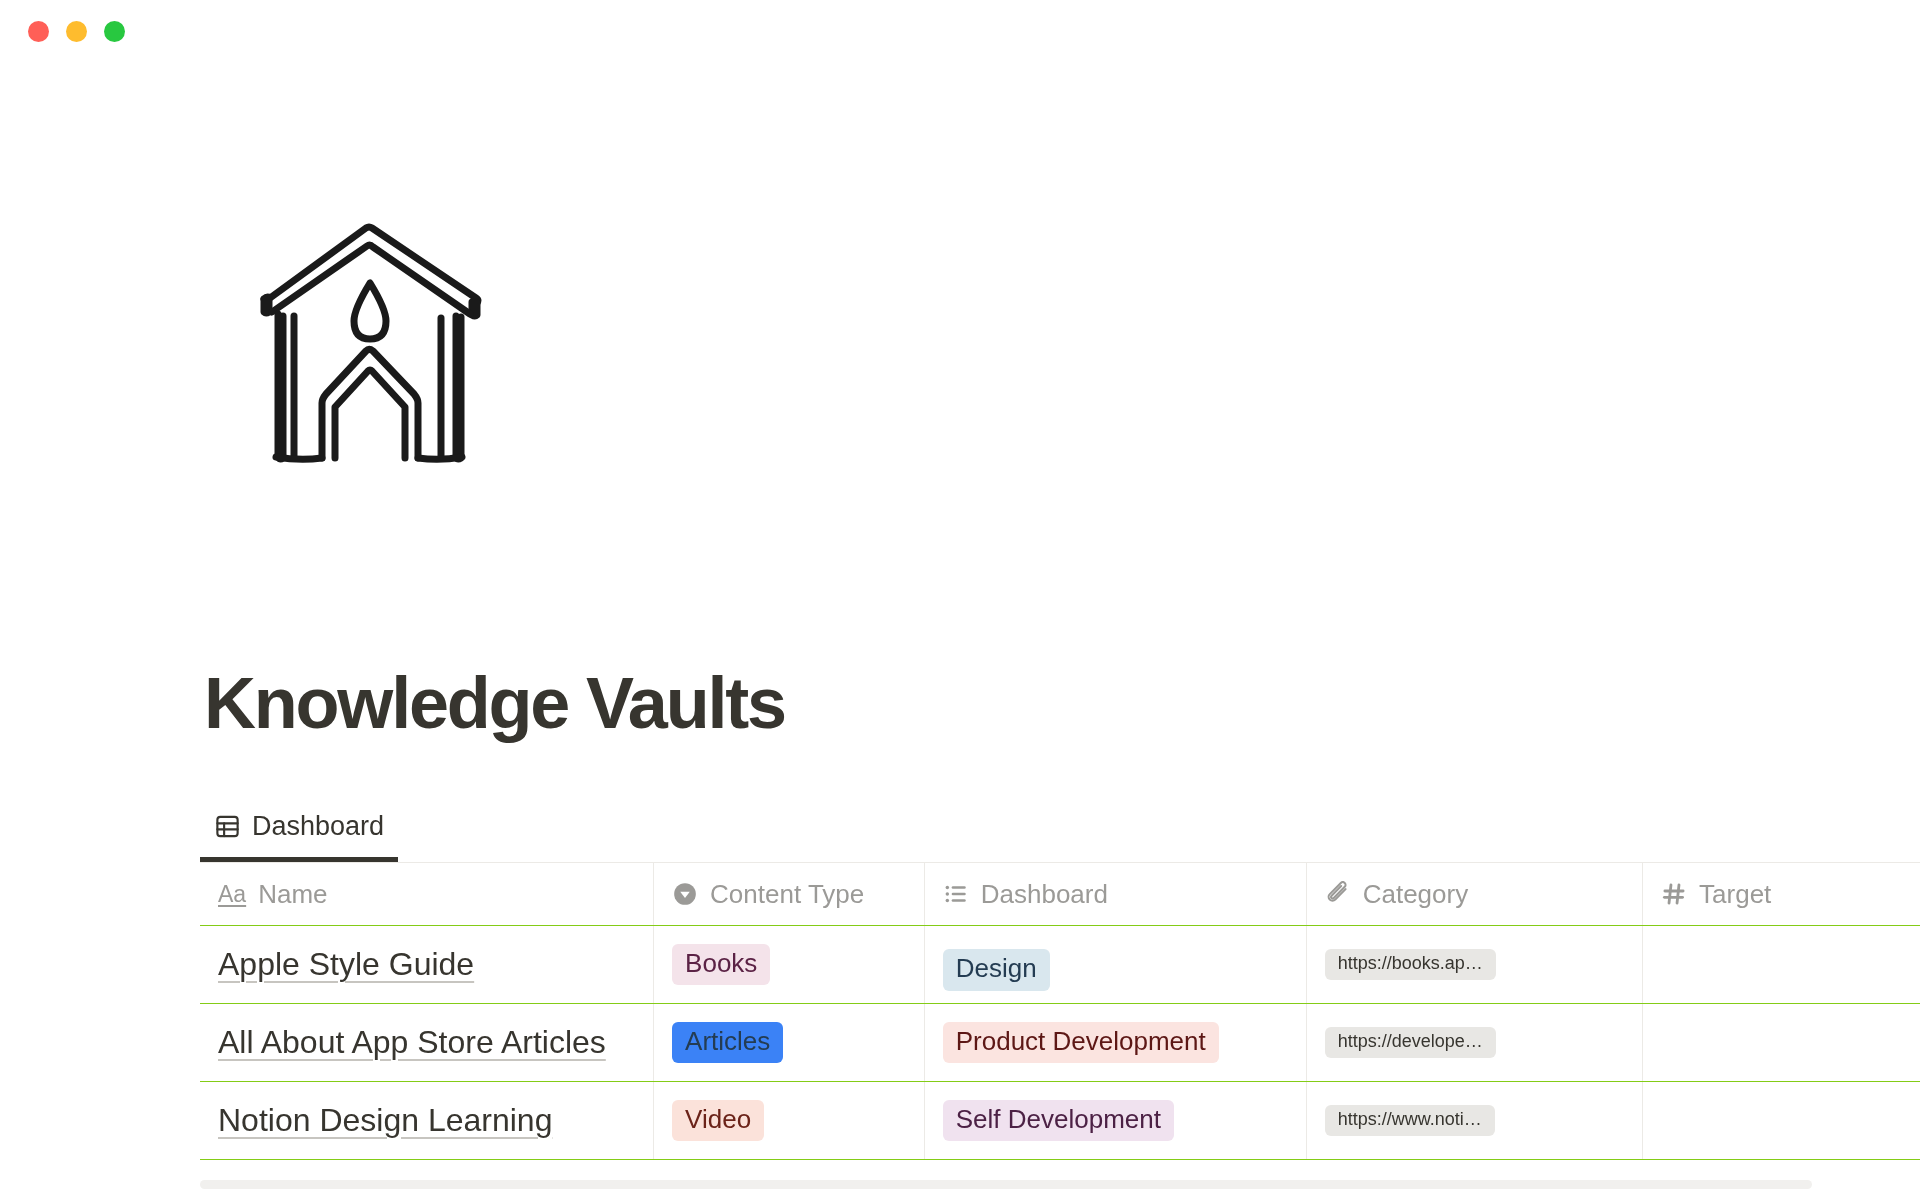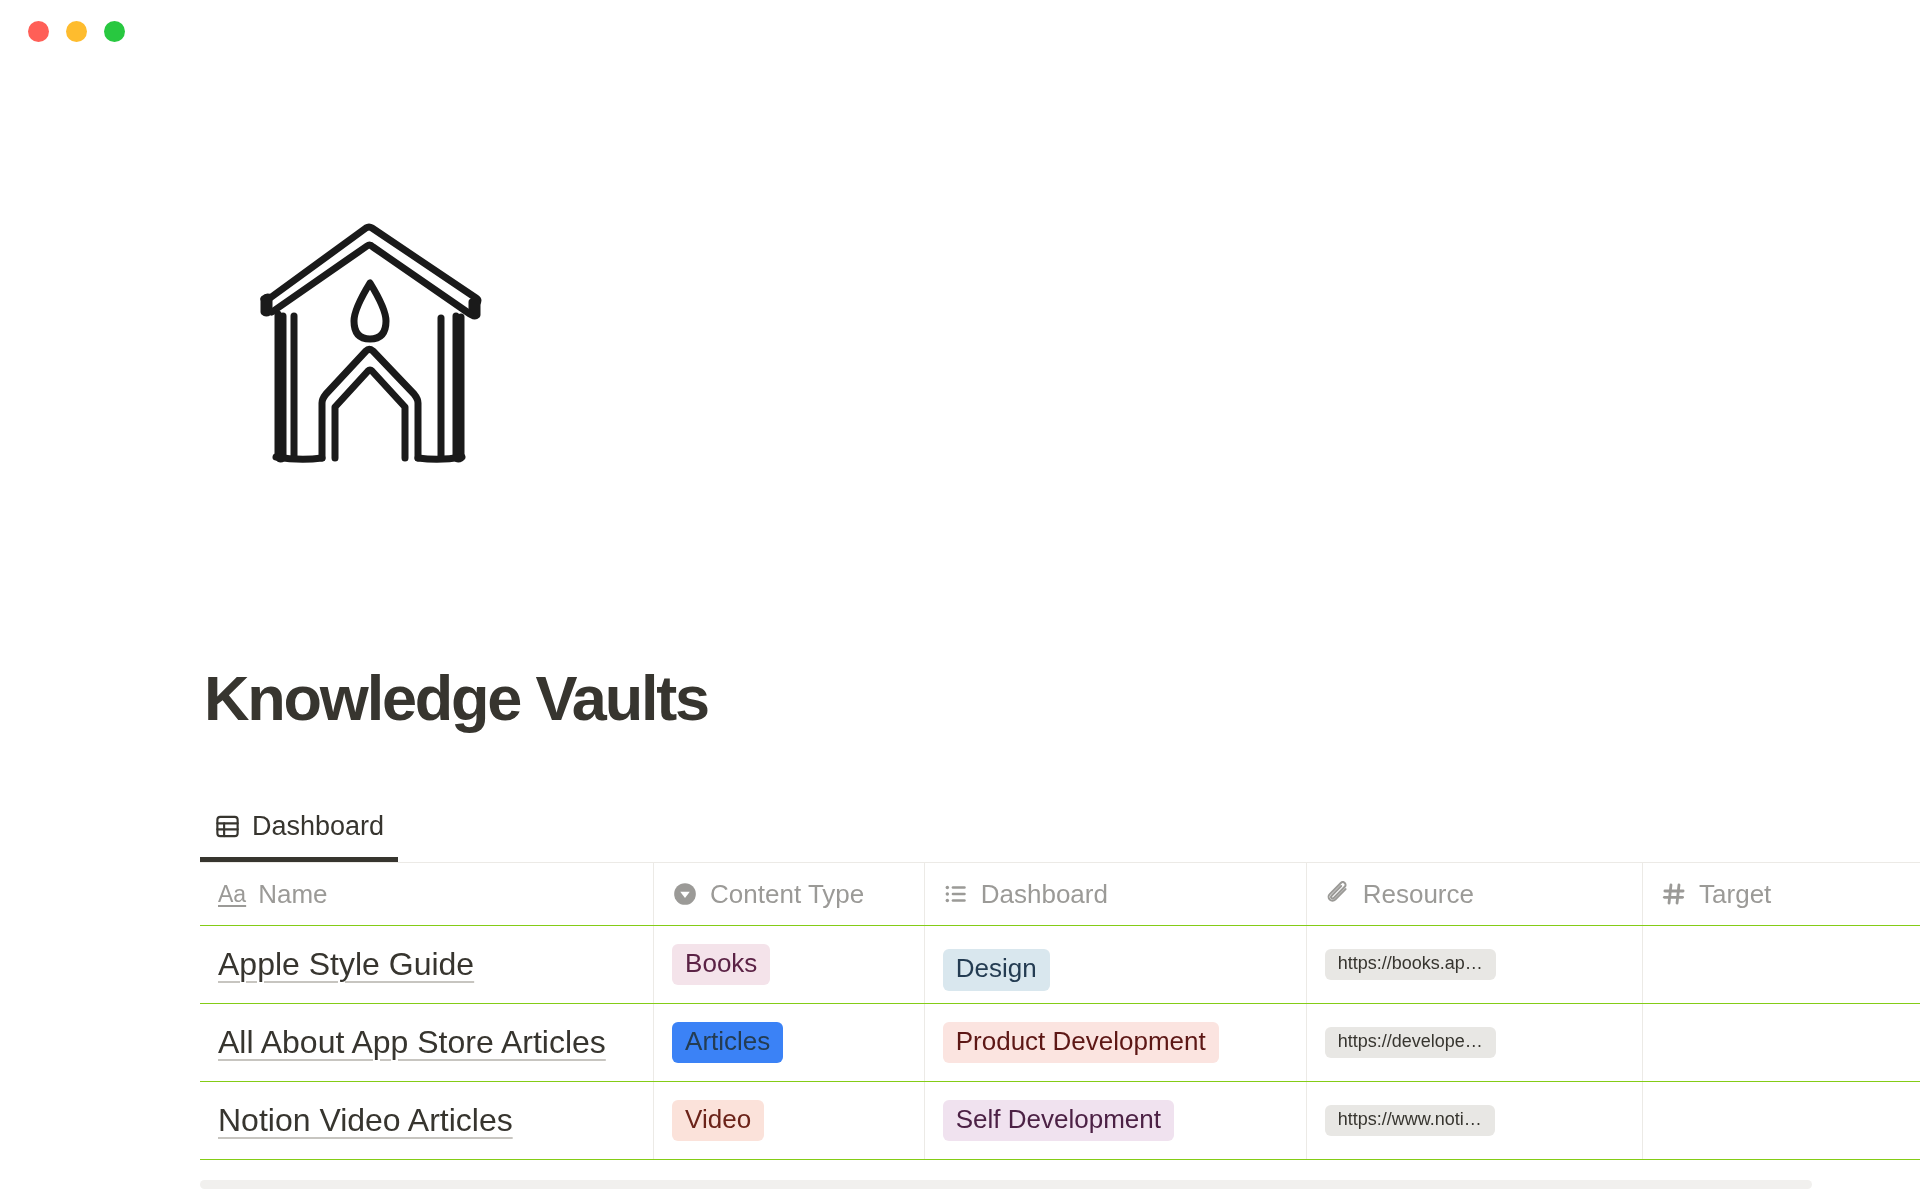--- a/index.html
+++ b/index.html
@@ -29,21 +29,21 @@
   
   #page-icon {
     position: absolute; left: 250px; top: 155px;
     width: 240px; height: 250px;
   }
   #page-icon svg { width: 100%; height: 100%; display: block; }
 
   
   #page-title {
     position: absolute; left: 204px; top: 605px;
-    font-size: 63px;
+    font-size: 72px;
     font-weight: 700;
     letter-spacing: -2.2px;
     color: #37352f;
     line-height: 1;
     white-space: nowrap;
   }
 
   
   #view-tabs {
     position: absolute; left: 200px; top: 732px;
@@ -236,21 +236,21 @@
         </span>
       </div>
 
       <div class="db-cell col-resource">
         <span class="hdr">
           <span>
             <svg width="26" height="26" viewBox="0 0 24 24" fill="none" stroke="#9b9a97" stroke-width="1.9" stroke-linecap="round" stroke-linejoin="round">
               <path d="M19 7.5 L9.5 17.2 a3.6 3.6 0 0 1-5.1-5.1 L14.6 1.8 a2.5 2.5 0 0 1 3.6 3.6 L8.1 15.7 a1.4 1.4 0 0 1-2-2 L14.9 4.7"></path>
             </svg>
           </span>
-          <span>Resource</span>
+          <span>Category</span>
         </span>
       </div>
 
       <div class="db-cell col-target">
         <span class="hdr">
           <span>
             <svg width="26" height="26" viewBox="0 0 24 24" fill="none" stroke="#9b9a97" stroke-width="2.6" stroke-linecap="round">
               <line x1="9.2" y1="3.5" x2="7.4" y2="20.5"></line>
               <line x1="16.6" y1="3.5" x2="14.8" y2="20.5"></line>
               <line x1="3.6" y1="9.2" x2="20.4" y2="9.2"></line>
@@ -295,21 +295,21 @@
         <div class="db-cell col-resource">
           <span class="url-pill">https://develope…</span>
         </div>
         <div class="db-cell col-target">
           <span></span>
         </div>
       </div>
 
       <div class="db-row">
         <div class="db-cell col-name">
-          <span class="name-link">Notion Video Articles</span>
+          <span class="name-link">Notion Design Learning</span>
         </div>
         <div class="db-cell col-contenttype">
           <span class="tag" id="t-ct-2" style="background: rgb(251, 226, 218); color: rgb(107, 35, 25);">Video</span>
         </div>
         <div class="db-cell col-category">
           <span class="tag" id="t-cat-2" style="background: rgb(240, 226, 239); color: rgb(76, 33, 69);">Self Development</span>
         </div>
         <div class="db-cell col-resource">
           <span class="url-pill">https://www.noti…</span>
         </div>

